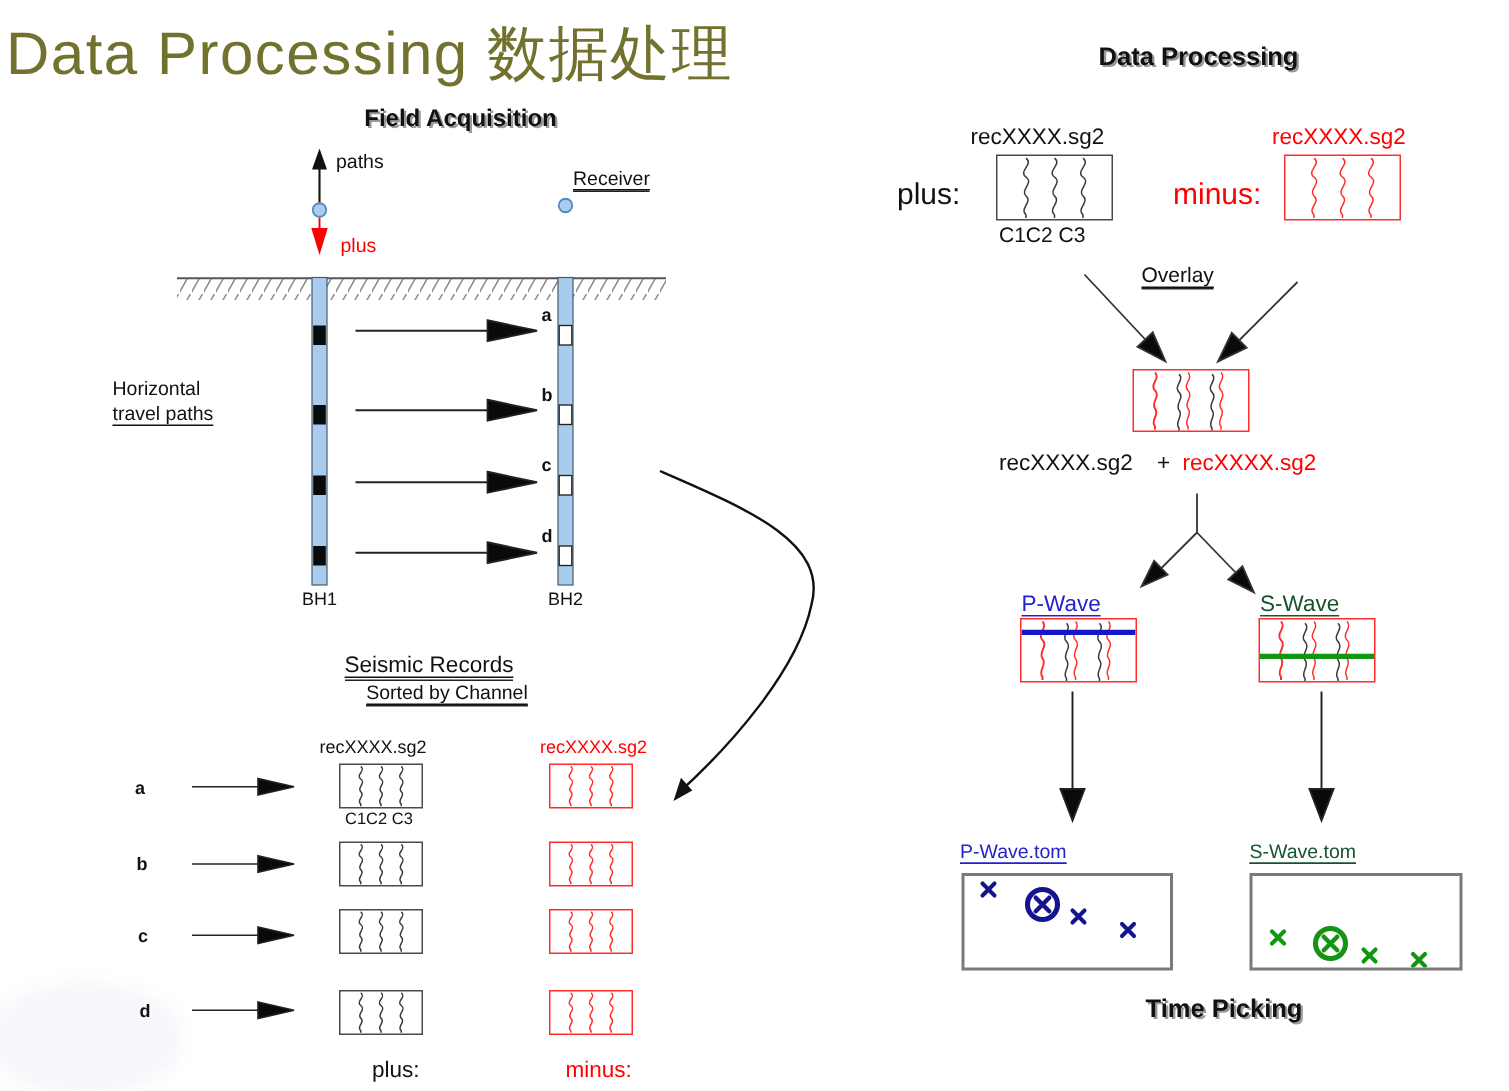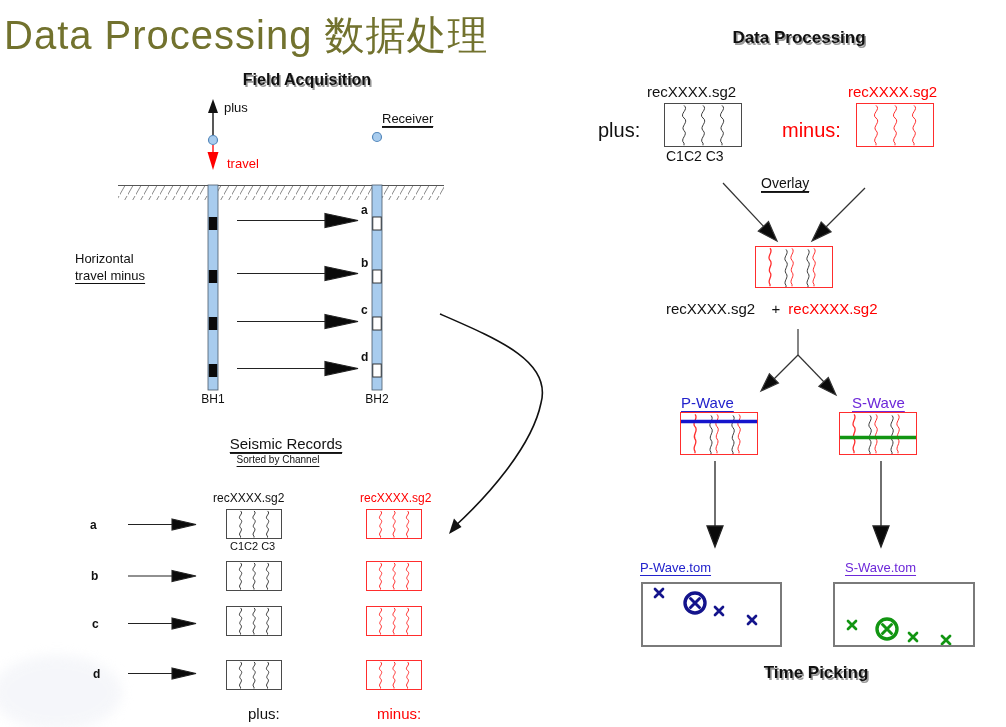--- a/index.html
+++ b/index.html
@@ -2,21 +2,21 @@
 <html><head>
 <meta charset="utf-8">
 <style>
   html,body{margin:0;padding:0;background:#fff;}
   #slide{position:relative;width:1006px;height:727px;background:#fff;overflow:hidden;
          font-family:"Liberation Sans",sans-serif;color:#111;}
   .abs{position:absolute;white-space:nowrap;}
   .ctr{text-align:center;}
   .red{color:#FF0000;}
   .blue{color:#2222CC;}
-  .green{color:#6d28d9;margin-left:12px;}
+  .green{color:#14532d;}
   .bold{font-weight:bold;text-align:center;}
   .shadow{text-shadow:1.5px 1.5px 0 #9a9a9a;}
   
   .sq{text-decoration-line:underline;text-decoration-style:wavy;text-decoration-color:#ff5a5a;
       text-decoration-thickness:1px;text-underline-offset:3px;text-decoration:underline;}
   .ulb{border-bottom:1px solid #222;padding-bottom:1px;}
   .ulc{border-bottom:1px solid currentColor;padding-bottom:0;}
   #page-title{left:4px;top:8px;font-size:40px;letter-spacing:1px;color:#72722E;}
   .lbl13{font-size:13px;line-height:17px;}
   .lbl12{font-size:12px;text-align:center;}
@@ -129,44 +129,44 @@
     </g>
   </svg>
 
   <div class="smudge"></div>
 
   <div class="abs ctr bold shadow" style="left:207px;top:71px;width:200px;font-size:16px">Field Acquisition</div>
 
   <div id="page-title" class="abs">Data Processing 数据处理</div>
 
 
-  <div class="abs lbl13" style="left:224px;top:99px">plus</div>
-  <div class="abs lbl13 red" style="left:227px;top:155px">travel</div>
+  <div class="abs lbl13" style="left:224px;top:99px">paths</div>
+  <div class="abs lbl13 red" style="left:227px;top:155px">plus</div>
 
   <div class="abs lbl13" style="left:382px;top:110px">
     <span class="ulb"><span class="sq">Receiver</span></span>
   </div>
 
   <div class="abs lbl13" style="left:75px;top:250px">
     <div>Horizontal</div>
-    <div><span class="sq">travel minus</span></div>
+    <div><span class="sq">travel paths</span></div>
   </div>
 
   <div class="abs ctr lbl12" style="left:197px;top:392px;width:32px">BH1</div>
   <div class="abs ctr lbl12" style="left:361px;top:392px;width:32px">BH2</div>
 
   <div class="abs rowletter" style="left:361px;top:203px">a</div>
   <div class="abs rowletter" style="left:361px;top:256px">b</div>
   <div class="abs rowletter" style="left:361px;top:303px">c</div>
   <div class="abs rowletter" style="left:361px;top:350px">d</div>
 
   <div class="abs ctr" style="left:216px;top:435px;width:140px;font-size:15px">
     <span class="ulb"><span class="sq">Seismic Records</span></span>
   </div>
-  <div class="abs ctr" style="left:208px;top:454px;width:140px;font-size:10px">
+  <div class="abs ctr" style="left:228px;top:454px;width:140px;font-size:13px">
     <span class="ulb"><span class="sq">Sorted by Channel</span></span>
   </div>
 
   <div class="abs lbl12" style="left:213px;top:491px">recXXXX.sg2</div>
   <div class="abs lbl12 red" style="left:360px;top:491px">recXXXX.sg2</div>
 
   <div class="abs rowletter" style="left:90px;top:518px">a</div>
   <div class="abs rowletter" style="left:91px;top:569px">b</div>
   <div class="abs rowletter" style="left:92px;top:617px">c</div>
   <div class="abs rowletter" style="left:93px;top:667px">d</div>

